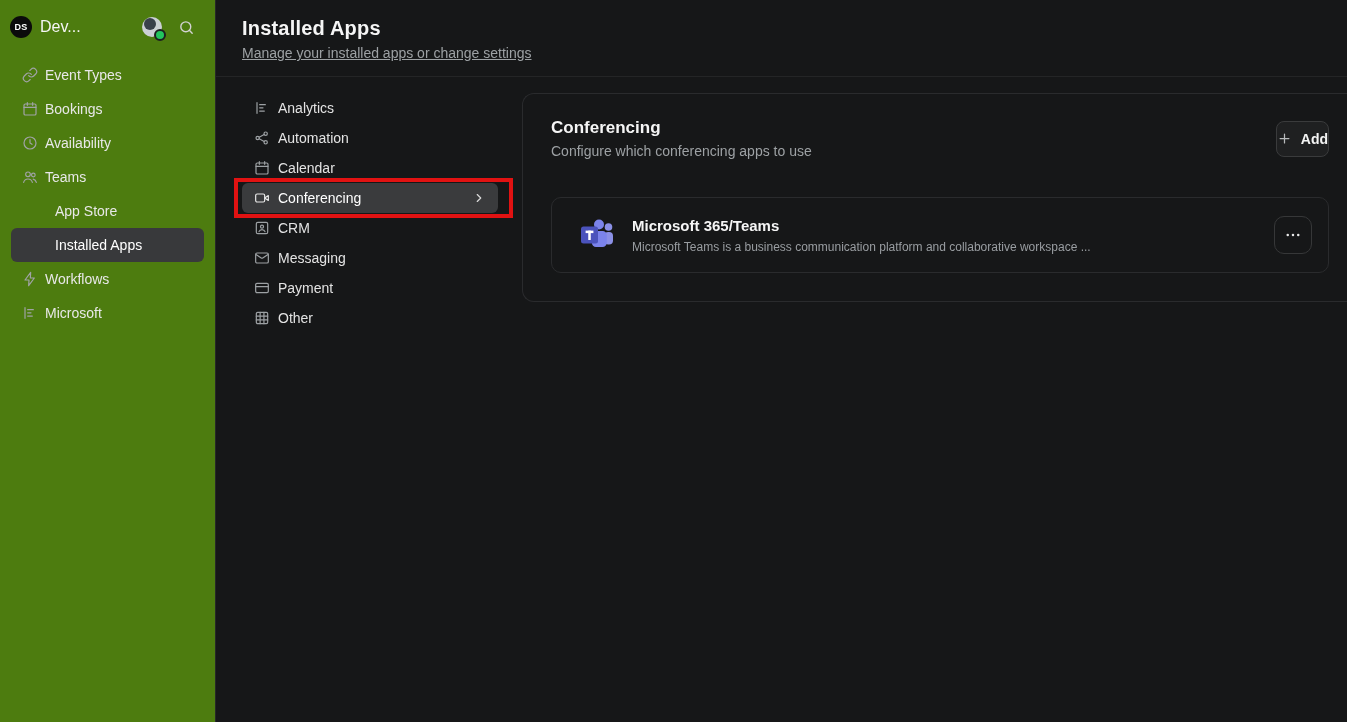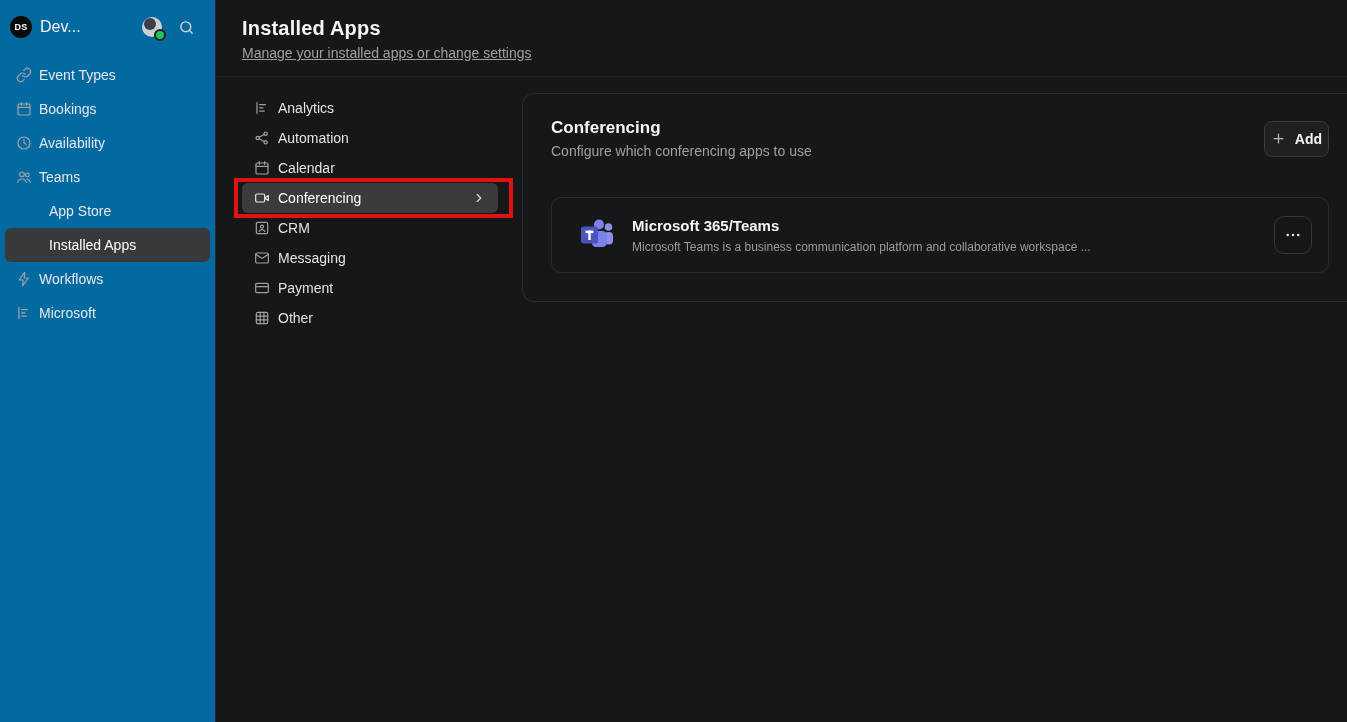--- a/index.html
+++ b/index.html
@@ -9,21 +9,21 @@
     background: #161718;
     color: #f1f1f1;
     font-family: "Liberation Sans", sans-serif;
     overflow: hidden;
   }
   svg { display: block; }
 
   
   .sidebar {
     position: absolute; left: 0; top: 0; bottom: 0; width: 216px;
-    background: #0369a1;
+    background: #4d7c0f;
     border-right: 1px solid #272829;
     padding-top: 12px;
   }
   .brand-row {
     display: flex; align-items: center;
     padding: 4px 20px 4px 10px;
     margin-bottom: 16px;
   }
   .ds-badge {
     width: 22px; height: 22px; border-radius: 50%;
@@ -36,21 +36,21 @@
   .brand-spacer { flex: 1; }
   .avatar { width: 20px; height: 20px; border-radius: 50%; background: #ccd0d5; position: relative; flex: none; }
   .avatar-inner { position: absolute; left: 2px; top: 1px; width: 12px; height: 12px; border-radius: 50%; background: #39404b; }
   .status-dot {
     position: absolute; right: -4px; bottom: -4px;
     width: 12px; height: 12px; border-radius: 50%;
     background: #22c55e; border: 2px solid #1d1f20;
   }
   .search-btn { margin-left: 16px; color: #d2d2d2; background: none; border: none; cursor: pointer; flex: none; }
 
-  .nav { padding: 0 5px; }
+  .nav { padding: 0 11px; }
   .nav-item {
     height: 34px; display: flex; align-items: center; gap: 7px;
     padding: 0 11px; border-radius: 6px;
     font-size: 14px; color: #e8e8e8; cursor: pointer;
   }
   .nav-item .nv-icon { color: #a0a3a6; flex: none; }
   .nav-item.indent { padding-left: 44px; }
   .nav-item.active { background: #38393b; color: #ffffff; }
 
   
@@ -90,21 +90,21 @@
     min-height: 204px;
   }
   .panel-header {
     display: flex; align-items: center; justify-content: space-between;
     padding: 24px 18px 0 28px;
   }
   .panel-title { font-size: 17px; font-weight: 700; color: #f5f5f5; }
   .panel-subtitle { font-size: 14px; color: #9da1a4; margin-top: 5px; }
   .add-btn {
     display: flex; align-items: center; gap: 9px;
-    height: 36px; padding: 0 6px;
+    height: 36px; padding: 0 0;
     border: 1px solid #3a3b3c; border-radius: 8px;
     background: #1f2021; color: #f3f3f3;
     font-size: 14px; font-weight: 600; font-family: inherit;
     cursor: pointer; flex: none; margin-left: 33px;
   }
   .add-btn .plus { color: #b7babc; }
 
   .app-card {
     margin: 38px 18px 28px 28px;
     height: 76px;

